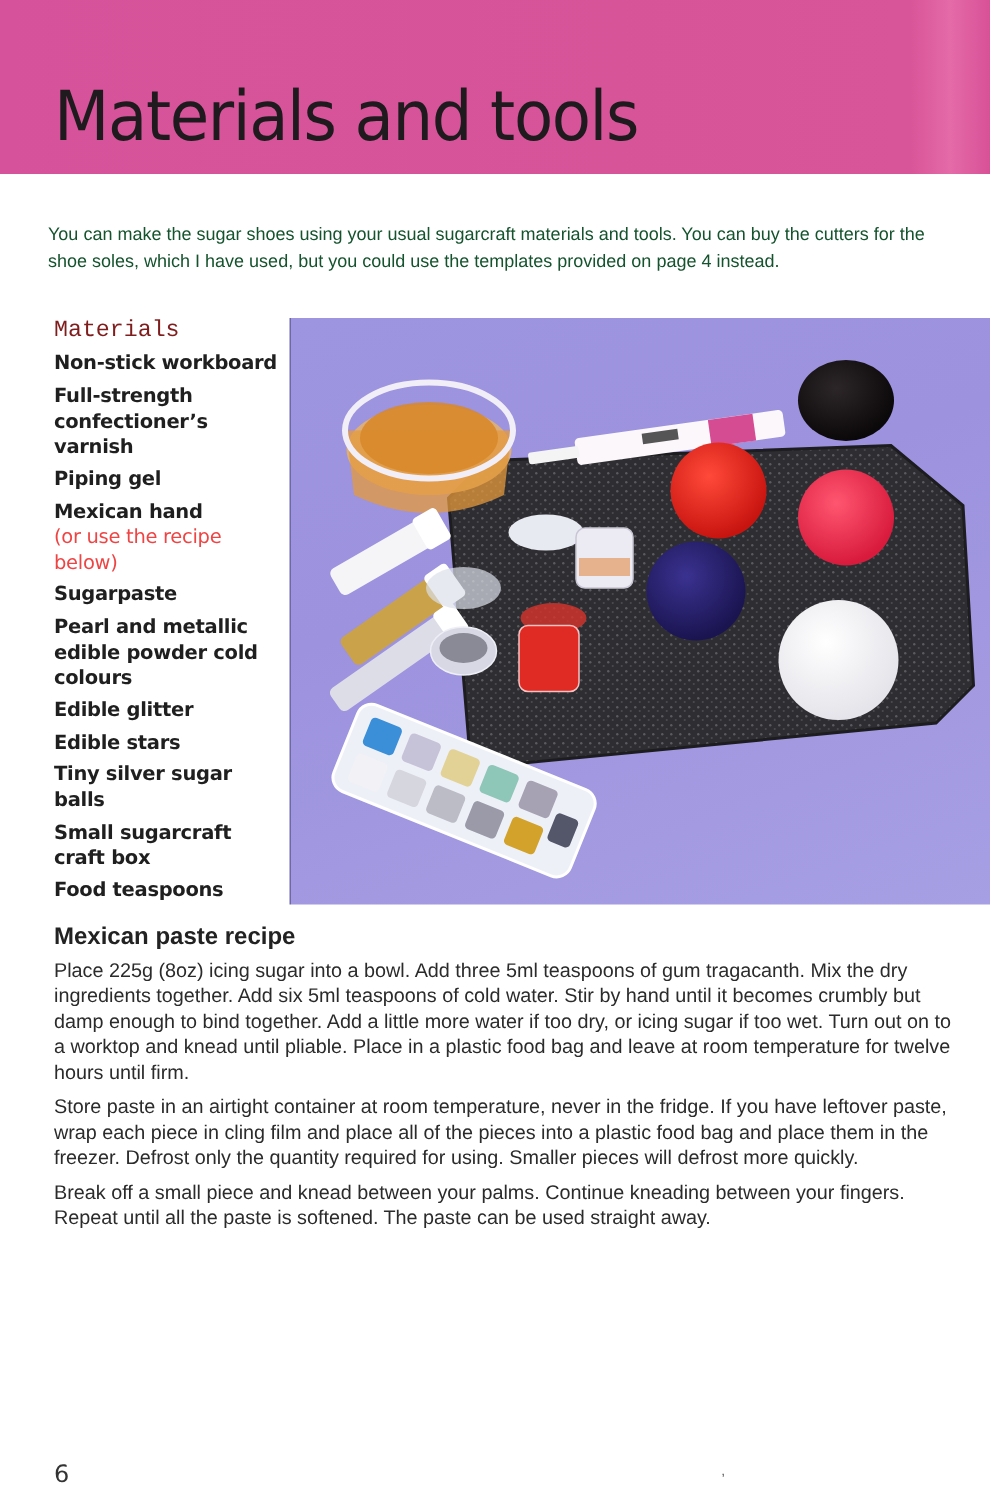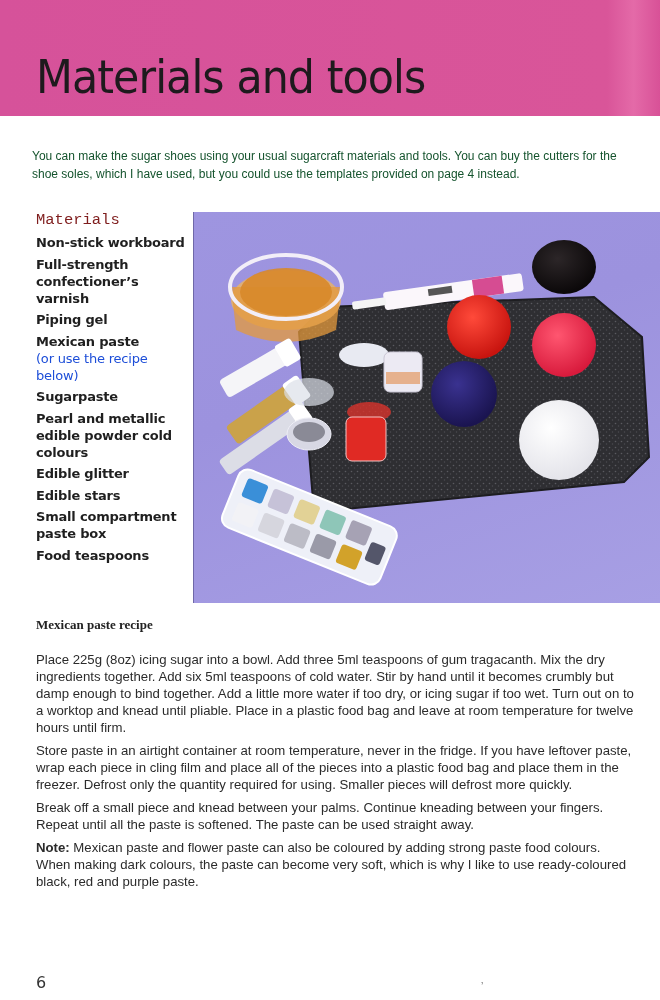--- a/index.html
+++ b/index.html
@@ -28,35 +28,35 @@
     .materials .heading {
       font-family: Liberation Mono, monospace; font-size: 15.5px; color: #7f1d1d;
       margin-bottom: 5px;
     }
     .materials ul { list-style: none; }
     .materials li {
       font-family: "DejaVu Sans", sans-serif; font-size: 13px; line-height: 17px;
       color: #1f1f1f; margin-bottom: 4.5px; font-weight: bold;
       letter-spacing: -0.2px;
     }
-    .materials li .note { font-weight: normal; color: #1d4ed8; margin-left: 40px; }
+    .materials li .note { font-weight: normal; color: #ef4444; margin-left: 40px; }
 
     .photo {
       position: absolute; left: 193px; top: 212px; width: 467px; height: 391px;
       background: linear-gradient(160deg, #9e95e0 0%, #9c92de 40%, #a79fe4 100%);
       overflow: hidden; border-left: 1px solid #6f68a8;
     }
     .photo svg { position: absolute; left: 0; top: 0; }
 
     .body-text {
       position: absolute; left: 36px; top: 616px; width: 600px;
       font-size: 13.2px; line-height: 17px; color: #2b2b2b;
     }
     .body-text p { margin-bottom: 6px; }
-    .body-text .sub { font-family: Liberation Serif, serif; font-weight: bold; font-size: 13px; margin-bottom: 18px; color: #222; }
+    .body-text .sub { font-family: Liberation Sans, sans-serif; font-weight: bold; font-size: 16px; margin-bottom: 5px; color: #222; }
     .body-text .note-label { font-weight: bold; }
 
     .page-number {
       position: absolute; left: 36px; top: 973px; font-size: 16px; color: #333;
       font-family: "DejaVu Sans", sans-serif;
     }
     .stray-mark {
       position: absolute; left: 481px; top: 981px; font-size: 10px; color: #666;
     }
   </style>
@@ -68,26 +68,27 @@
 </div>
 
 <p class="intro">You can make the sugar shoes using your usual sugarcraft materials and tools. You can buy the cutters for the shoe soles, which I have used, but you could use the templates provided on page 4 instead.</p>
 
 <div class="materials">
   <div class="heading">Materials</div>
   <ul>
     <li><span>Non-stick workboard</span></li>
     <li><span>Full-strength confectioner’s varnish</span></li>
     <li><span>Piping gel</span></li>
-    <li><span>Mexican paste</span><span class="note"> (or use the recipe below)</span></li>
+    <li><span>Mexican hand</span><span class="note"> (or use the recipe below)</span></li>
     <li><span>Sugarpaste</span></li>
     <li><span>Pearl and metallic edible powder cold colours</span></li>
     <li><span>Edible glitter</span></li>
     <li><span>Edible stars</span></li>
-    <li><span>Small compartment paste box</span></li>
+    <li><span>Tiny silver sugar balls</span></li>
+    <li><span>Small sugarcraft craft box</span></li>
     <li><span>Food teaspoons</span></li>
   </ul>
 </div>
 
 <div class="photo">
   <svg width="467" height="391" viewBox="0 0 467 391" xmlns="http://www.w3.org/2000/svg">
     <defs>
       <radialGradient id="gRed" cx="40%" cy="35%" r="65%">
           <stop offset="0" stop-color="#ff4a3a"></stop>
           <stop offset="1" stop-color="#c8140f"></stop>
@@ -180,17 +181,16 @@
       <rect x="178" y="303" width="16" height="20" rx="3" fill="#54566a"></rect>
     </g>
   </svg>
 </div>
 
 <div class="body-text">
   <div class="sub">Mexican paste recipe</div>
   <p>Place 225g (8oz) icing sugar into a bowl. Add three 5ml teaspoons of gum tragacanth. Mix the dry ingredients together. Add six 5ml teaspoons of cold water. Stir by hand until it becomes crumbly but damp enough to bind together. Add a little more water if too dry, or icing sugar if too wet. Turn out on to a worktop and knead until pliable. Place in a plastic food bag and leave at room temperature for twelve hours until firm.</p>
   <p>Store paste in an airtight container at room temperature, never in the fridge. If you have leftover paste, wrap each piece in cling film and place all of the pieces into a plastic food bag and place them in the freezer. Defrost only the quantity required for using. Smaller pieces will defrost more quickly.</p>
   <p>Break off a small piece and knead between your palms. Continue kneading between your fingers. Repeat until all the paste is softened. The paste can be used straight away.</p>
-  <p><span class="note-label">Note:</span><span> Mexican paste and flower paste can also be coloured by adding strong paste food colours. When making dark colours, the paste can become very soft, which is why I like to use ready-coloured black, red and purple paste.</span></p>
 </div>
 
 <div class="page-number">6</div>
 <div class="stray-mark">’</div>
 
 </body></html>

